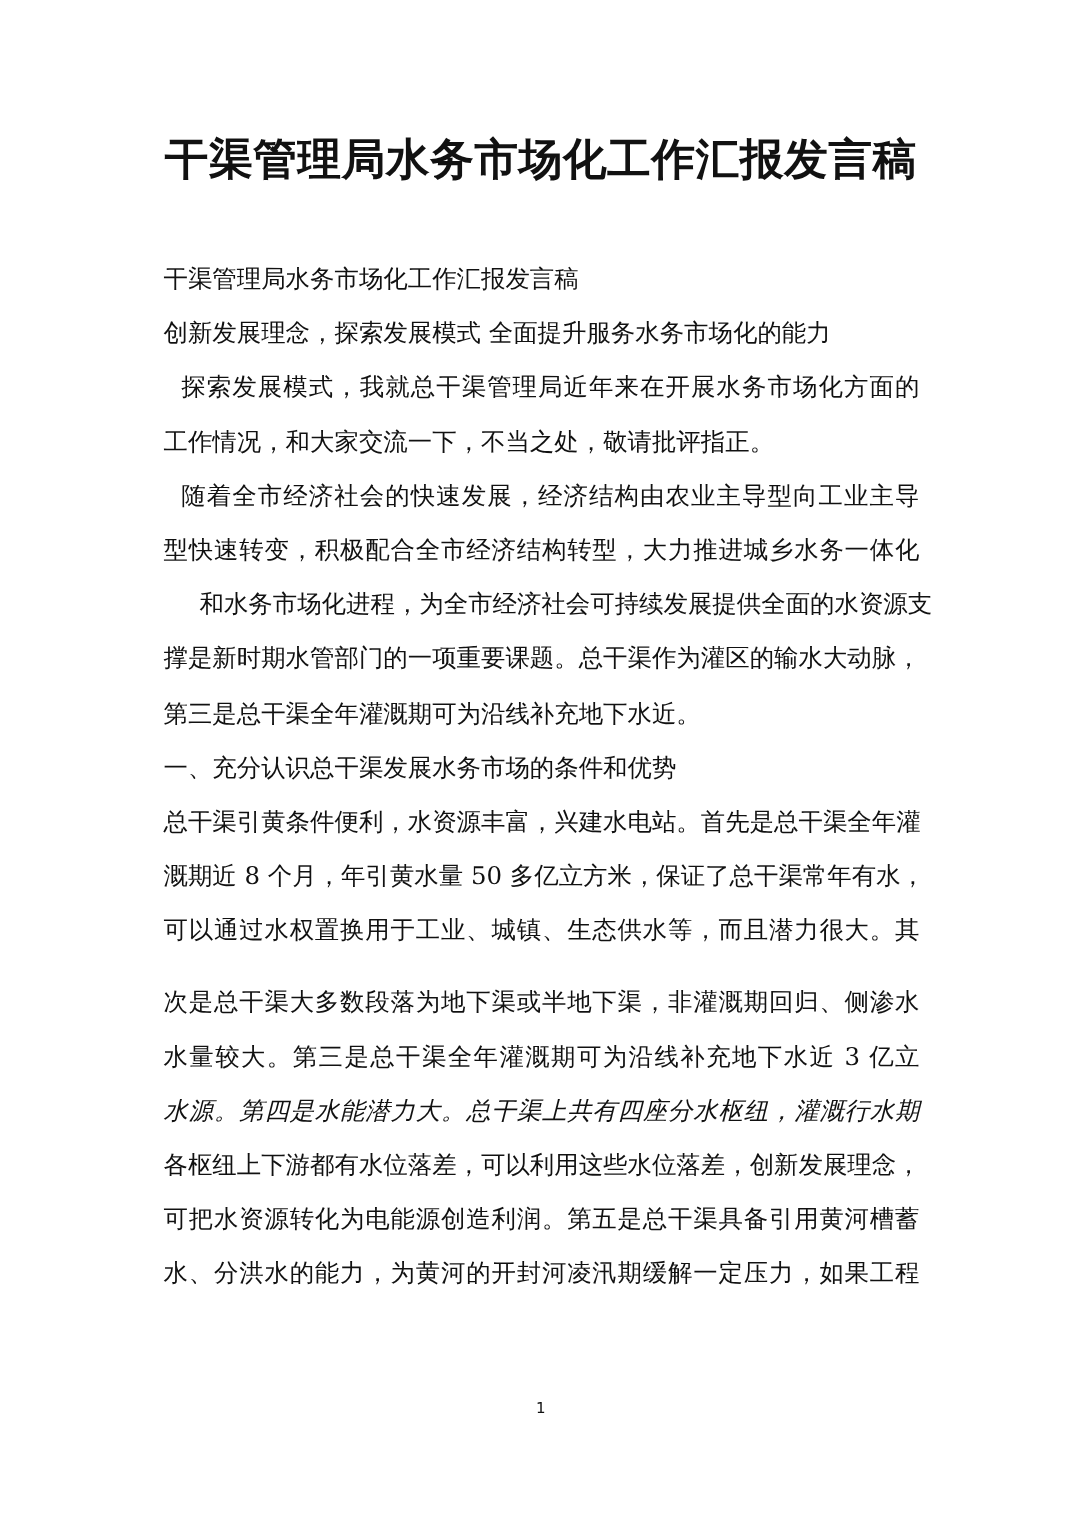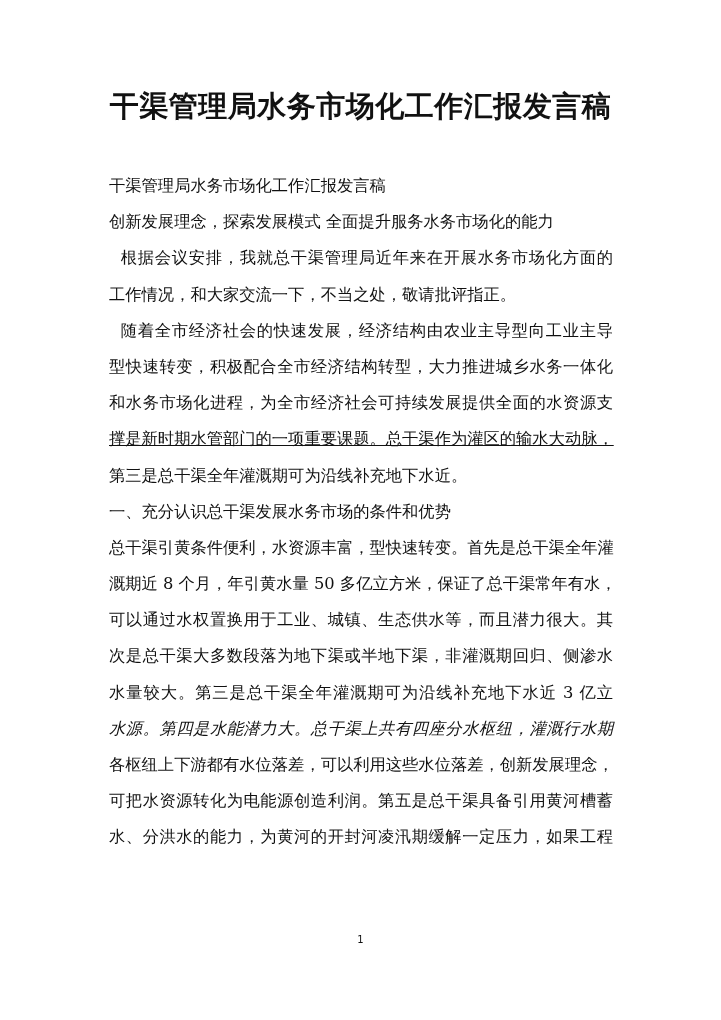--- a/index.html
+++ b/index.html
@@ -15,32 +15,32 @@
              font-size:10px; font-family:"DejaVu Sans","Liberation Sans",sans-serif; }
 </style>
 </head>
 <body>
 
 <div class="title">干渠管理局水务市场化工作汇报发言稿</div>
 
 <div class="body" id="body">
     <div class="line last" style="white-space: pre;">干渠管理局水务市场化工作汇报发言稿</div>
     <div class="line last" style="white-space: pre;">创新发展理念，探索发展模式 全面提升服务水务市场化的能力</div>
-    <div class="line" style="white-space: pre;">  根据会议安排，我就总干渠管理局近年来在开展水务市场化方面的</div>
+    <div class="line" style="white-space: pre;">  探索发展模式，我就总干渠管理局近年来在开展水务市场化方面的</div>
     <div class="line last" style="white-space: pre;">工作情况，和大家交流一下，不当之处，敬请批评指正。</div>
     <div class="line" style="white-space: pre;">  随着全市经济社会的快速发展，经济结构由农业主导型向工业主导</div>
     <div class="line" style="white-space: pre;">型快速转变，积极配合全市经济结构转型，大力推进城乡水务一体化</div>
-    <div class="line" style="white-space: pre;">和水务市场化进程，为全市经济社会可持续发展提供全面的水资源支</div>
-    <div class="line" style="white-space: pre; text-decoration: underline;">撑是新时期水管部门的一项重要课题。总干渠作为灌区的输水大动脉，</div>
+    <div class="line" style="white-space: pre; margin-left: 24px;">和水务市场化进程，为全市经济社会可持续发展提供全面的水资源支</div>
+    <div class="line" style="white-space: pre;">撑是新时期水管部门的一项重要课题。总干渠作为灌区的输水大动脉，</div>
     <div class="line last" style="white-space: pre;">第三是总干渠全年灌溉期可为沿线补充地下水近。</div>
     <div class="line last" style="white-space: pre;">一、充分认识总干渠发展水务市场的条件和优势</div>
-    <div class="line" style="white-space: pre;">总干渠引黄条件便利，水资源丰富，型快速转变。首先是总干渠全年灌</div>
+    <div class="line" style="white-space: pre;">总干渠引黄条件便利，水资源丰富，兴建水电站。首先是总干渠全年灌</div>
     <div class="line" style="white-space: pre;">溉期近 8 个月，年引黄水量 50 多亿立方米，保证了总干渠常年有水，</div>
     <div class="line" style="white-space: pre;">可以通过水权置换用于工业、城镇、生态供水等，而且潜力很大。其</div>
-    <div class="line" style="white-space: pre;">次是总干渠大多数段落为地下渠或半地下渠，非灌溉期回归、侧渗水</div>
+    <div class="line" style="white-space: pre; margin-top: 12px;">次是总干渠大多数段落为地下渠或半地下渠，非灌溉期回归、侧渗水</div>
     <div class="line" style="white-space: pre;">水量较大。第三是总干渠全年灌溉期可为沿线补充地下水近 3 亿立</div>
     <div class="line" style="white-space: pre; font-style: italic;">水源。第四是水能潜力大。总干渠上共有四座分水枢纽，灌溉行水期</div>
     <div class="line" style="white-space: pre;">各枢纽上下游都有水位落差，可以利用这些水位落差，创新发展理念，</div>
     <div class="line" style="white-space: pre;">可把水资源转化为电能源创造利润。第五是总干渠具备引用黄河槽蓄</div>
     <div class="line" style="white-space: pre;">水、分洪水的能力，为黄河的开封河凌汛期缓解一定压力，如果工程</div>
   </div>
 
 <div class="pagenum">1</div>
 
 </body></html>

